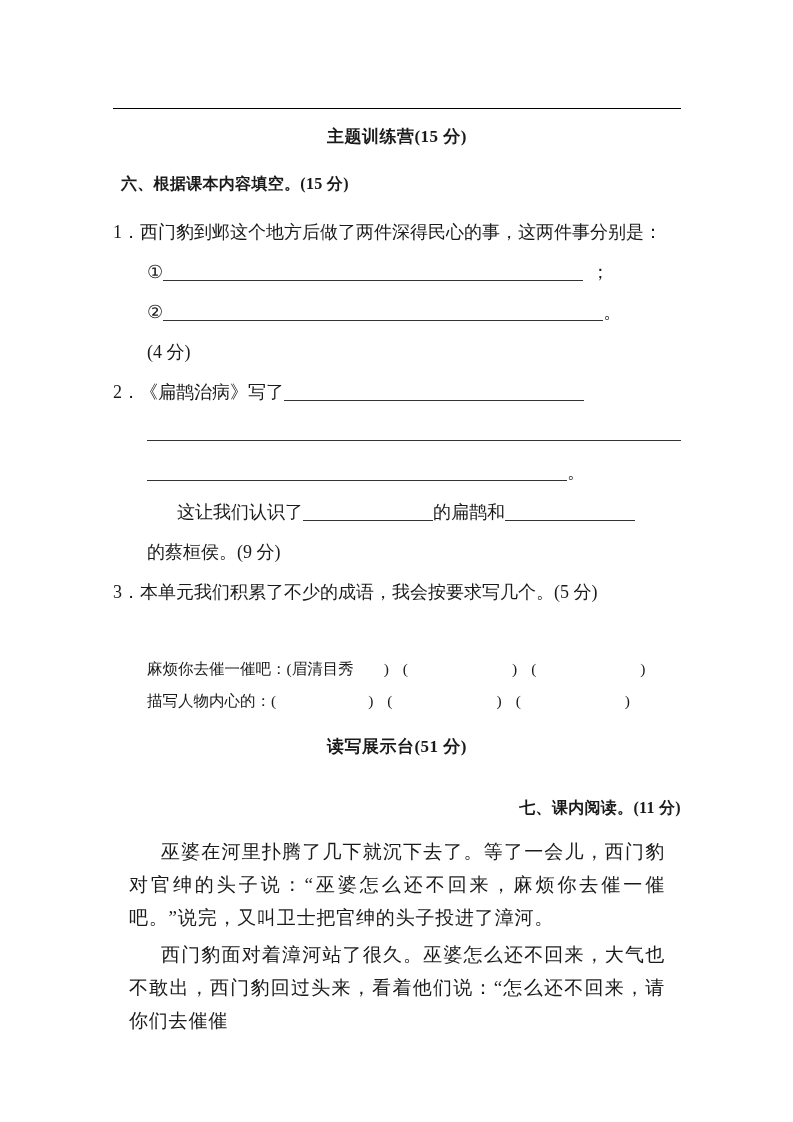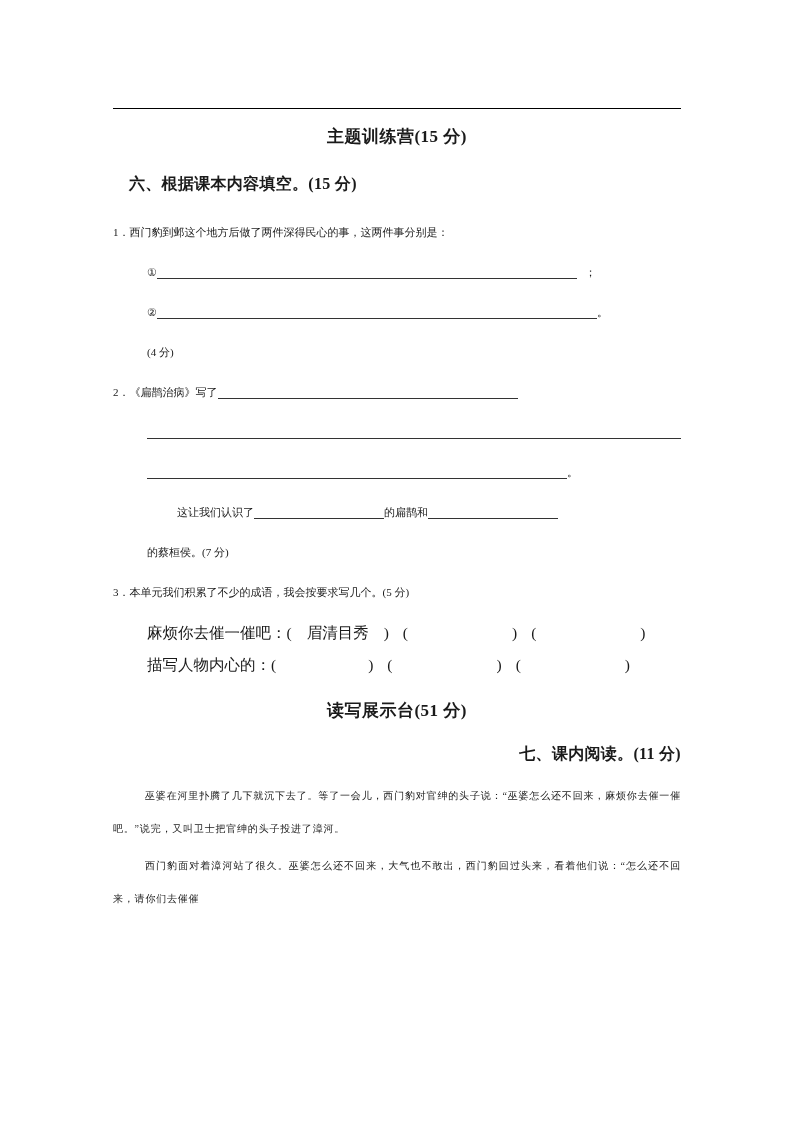--- a/index.html
+++ b/index.html
@@ -38,59 +38,59 @@
     text-align: center;
     font-size: 17px;
     font-weight: bold;
     letter-spacing: 0.5px;
     margin: 0 0 26px 0;
     font-family: "Liberation Serif", "DejaVu Serif", serif;
   }
   .q-heading {
     font-size: 16px;
     font-weight: bold;
-    margin: 0 0 22px 16px;
+    margin: 0 0 22px 8px;
     letter-spacing: 0.3px;
   }
   .q-item {
-    font-size: 11px;
+    font-size: 18px;
     line-height: 30px;
     margin: 0 0 10px 0;
   }
   .q-num {
     display: inline-block;
   }
   .indent1 { margin-left: 34px; }
   .indent2 { margin-left: 34px; }
   .blank-line {
     display: inline-block;
     border-bottom: 1px solid #333;
     vertical-align: -3px;
   }
   .sub-row {
     margin-left: 34px;
     font-size: 15.5px;
     line-height: 32px;
   }
   .reading {
-    font-size: 10px;
+    font-size: 19px;
     line-height: 33px;
     text-align: justify;
-    margin: 0;
+    margin: 16px;
     letter-spacing: 0.8px;
   }
   .reading p {
     margin: 0 0 4px 0;
     text-indent: 32px;
   }
   .mid-title {
     text-align: center;
     font-size: 17px;
     font-weight: bold;
-    margin: 18px 0 22px 0;
+    margin: 18px 0 40px 0;
     letter-spacing: 0.5px;
   }
 </style>
 </head>
 <body>
 
 <div class="page">
   <div class="content">
 
     <div class="top-rule"></div>
@@ -123,29 +123,29 @@
 
     <div class="q-item indent2">
       <span class="blank-line" style="width:420px;"></span><span>。</span>
     </div>
 
     <div class="q-item indent2">
       <span style="margin-left:30px;font-family:Liberation Serif, serif;">这让我们认识了</span><span class="blank-line" style="width:130px;"></span><span>的扁鹊和</span><span class="blank-line" style="width:130px;"></span>
     </div>
 
     <div class="q-item indent2">
-      <span>的蔡桓侯。</span><span>(7 分)</span>
+      <span>的蔡桓侯。</span><span>(9 分)</span>
     </div>
 
     <div class="q-item">
       <span class="q-num">3．</span><span>本单元我们积累了不少的成语，我会按要求写几个。(5 分)</span>
     </div>
 
     <div class="sub-row">
-      <span>麻烦你去催一催吧：(</span><span style="display:inline-block; width:92px; text-align:center;">眉清目秀</span><span>)</span><span style="margin-left:14px;">(</span><span style="display:inline-block; width:104px;"></span><span>)</span><span style="margin-left:14px;">(</span><span style="display:inline-block; width:104px;"></span><span>)</span>
+      <span>麻烦你去催一催吧：(</span><span style="display:inline-block; width:92px; margin-top:36px;">眉清目秀</span><span>)</span><span style="margin-left:14px;">(</span><span style="display:inline-block; width:104px;"></span><span>)</span><span style="margin-left:14px;">(</span><span style="display:inline-block; width:104px;"></span><span>)</span>
     </div>
 
     <div class="sub-row">
       <span>描写人物内心的：(</span><span style="display:inline-block; width:92px;"></span><span>)</span><span style="margin-left:14px;">(</span><span style="display:inline-block; width:104px;"></span><span>)</span><span style="margin-left:14px;">(</span><span style="display:inline-block; width:104px;"></span><span>)</span>
     </div>
 
     <div class="mid-title">读写展示台(51 分)</div>
 
     <div class="q-heading" style="margin-bottom:14px;text-align:right;">七、课内阅读。(11 分)</div>
 

